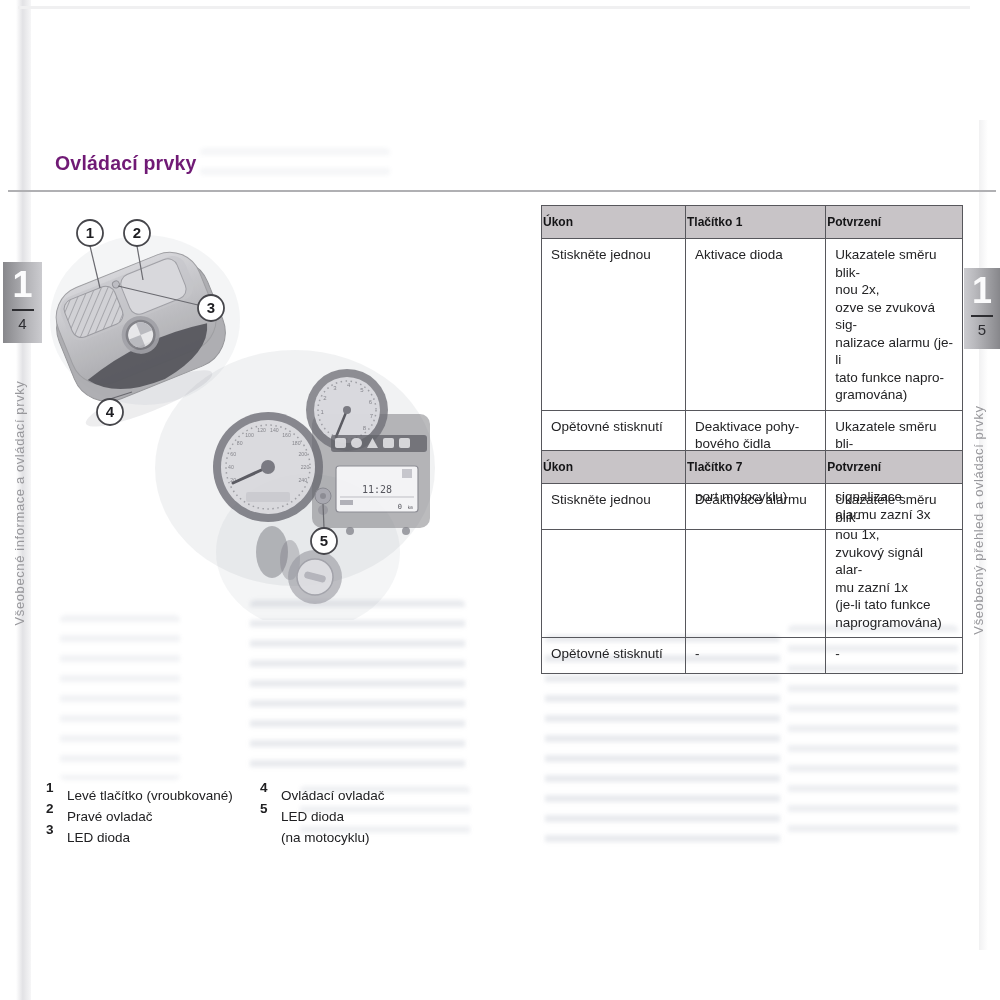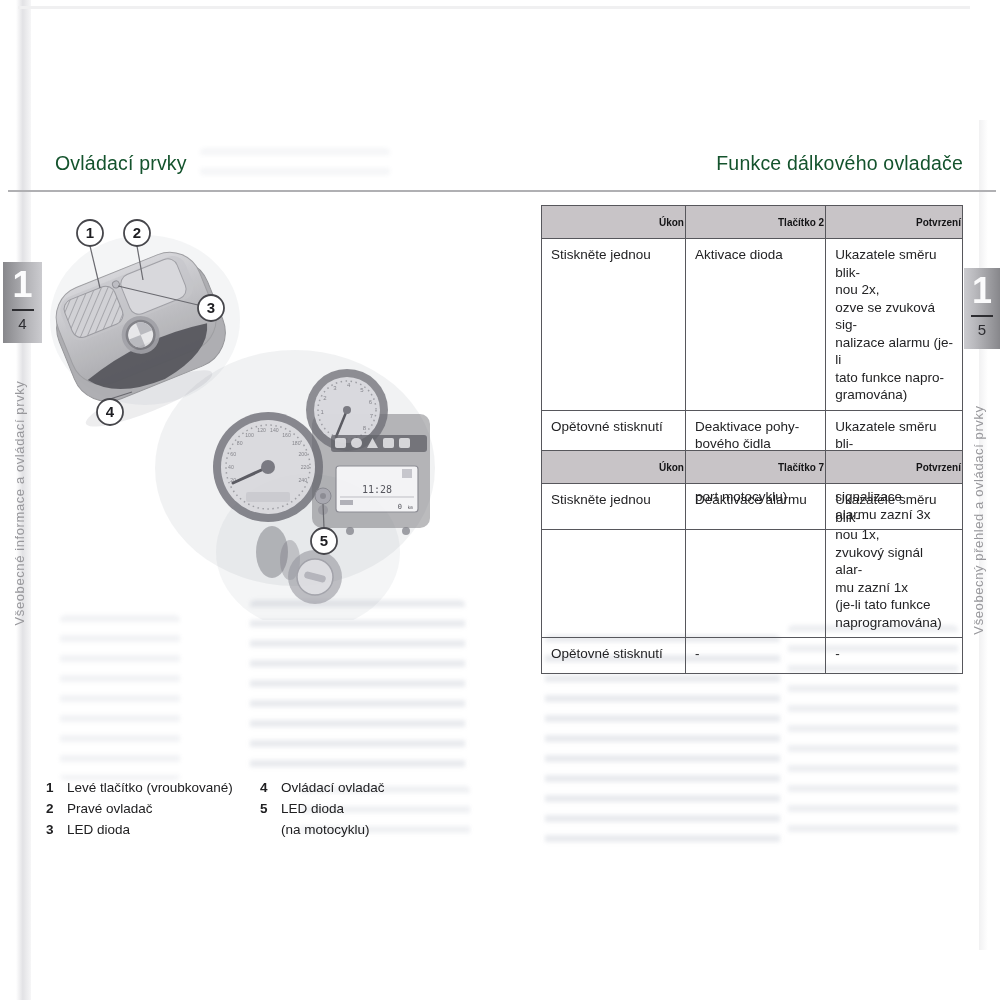--- a/index.html
+++ b/index.html
@@ -7,21 +7,21 @@
          font-family:"Liberation Sans", sans-serif;color:#1a1a1a;}
 
   
   .edge-left{position:absolute;left:16px;top:0;width:15px;height:1000px;
     background:linear-gradient(90deg,#ffffff 0%,#e2e2e5 45%,#f6f6f7 100%);}
   .edge-top{position:absolute;left:18px;top:6px;width:952px;height:3px;background:#f0f0f1;}
   .edge-right{position:absolute;left:979px;top:120px;width:9px;height:830px;
     background:linear-gradient(270deg,#ffffff,#f1f1f2);}
 
   
-  .page-title{position:absolute;font-size:19.5px;font-weight:normal;color:#14532d;letter-spacing:.2px;}
+  .page-title{position:absolute;font-size:19.5px;font-weight:bold;color:#701a75;letter-spacing:.2px;}
   #title-left{left:55px;top:152px;}
   #title-right{left:540px;top:152px;width:423px;text-align:right;}
   .header-rule{position:absolute;left:8px;top:190px;width:988px;height:2px;background:#b0b0b3;}
 
   
   .tab{position:absolute;text-align:center;}
   #tab-left{left:3px;top:262px;width:39px;height:81px;
     background:linear-gradient(90deg,#87878b 0%,#b9b9bd 70%,#cbcbcf 100%);}
   #tab-right{left:964px;top:268px;width:36px;height:81px;
     background:linear-gradient(270deg,#87878b 0%,#b9b9bd 70%,#cbcbcf 100%);}
@@ -35,29 +35,29 @@
   #vtext-left{left:-129px;top:494px;}
   #vtext-right{left:830px;top:511px;}
 
   
   .ghost{position:absolute;border-radius:5px;filter:blur(2.2px);
     background:repeating-linear-gradient(180deg,rgba(122,132,155,.17) 0 7px,rgba(255,255,255,0) 7px 20px);}
 
   
   .legend-item{position:absolute;display:flex;font-size:13.5px;line-height:21px;color:#202022;}
   .legend-num{font-weight:bold;width:21px;flex:0 0 21px;}
-  .legend-label{white-space:pre-line;}
+  .legend-label{white-space:pre-line;margin-top:8px;}
 
   
   .tbl{position:absolute;left:541px;width:422px;}
   #table1{top:205px;}
   #table2{top:450px;}
   .tbl table{border-collapse:collapse;width:100%;table-layout:fixed;}
   .tbl th,.tbl td{border:1.5px solid #57575c;}
-  .tbl th{background:#c8c4c7;font-size:10px;font-weight:bold;color:#141416;height:30px;text-align:right;}
+  .tbl th{background:#c8c4c7;font-size:12px;font-weight:bold;color:#141416;height:30px;text-align:left;}
   .tbl td{font-size:13.5px;color:#232325;padding:7px 9px 6px 9px;vertical-align:top;line-height:1.3;}
   .tbl td div{white-space:pre-line;}
   #table1 tr.r1 td{height:92px;} #table1 tr.r2 td{height:62px;}
   #table2 tr.r1 td{height:94px;} #table2 tr.r2 td{height:22px;}
 
   
   #diagram{position:absolute;left:50px;top:200px;width:420px;height:420px;}
   .callout circle{fill:#ffffff;stroke:#46464b;stroke-width:1.8;}
   .callout text{font-size:15px;font-weight:bold;fill:#1e1e22;text-anchor:middle;}
   .callout-line{stroke:#6a6a70;stroke-width:1.2;fill:none;}
@@ -65,21 +65,20 @@
 </style>
 </head>
 <body>
 <div id="stage">
 
   <div class="edge-left"></div>
   <div class="edge-top"></div>
   <div class="edge-right"></div>
 
   <div id="title-left" class="page-title">Ovládací prvky</div>
-  <div id="title-right" class="page-title">Funkce dálkového ovladače</div>
   <div class="header-rule"></div>
 
   <div id="tab-left" class="tab">
     <div class="tab-num">1</div>
     <div class="tab-rule"></div>
     <div class="tab-page">4</div>
   </div>
   <div id="tab-right" class="tab">
     <div class="tab-num">1</div>
     <div class="tab-rule"></div>
@@ -251,21 +250,21 @@
   <div id="table1" class="tbl">
     <table>
       <colgroup>
           <col style="width:34.2%">
           <col style="width:33.3%">
           <col style="width:32.5%">
         </colgroup>
       <tbody>
           <tr>
         <th>Úkon</th>
-        <th>Tlačítko 2</th>
+        <th>Tlačítko 1</th>
         <th>Potvrzení</th>
       </tr>
       <tr class="r1">
         <td>
               <div>Stiskněte jednou</div>
             </td>
         <td>
               <div>Aktivace dioda</div>
             </td>
         <td>

